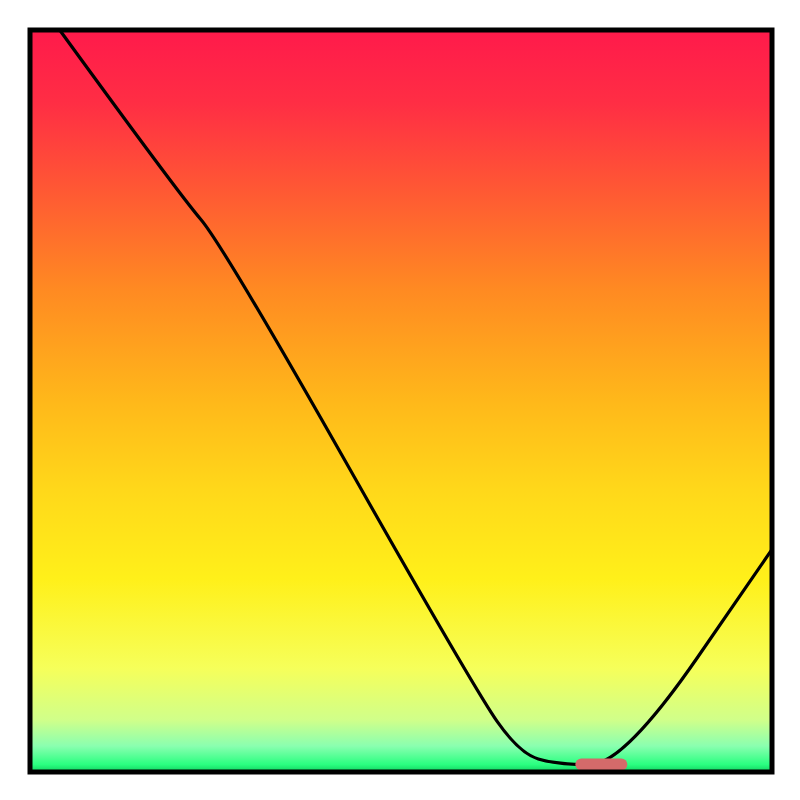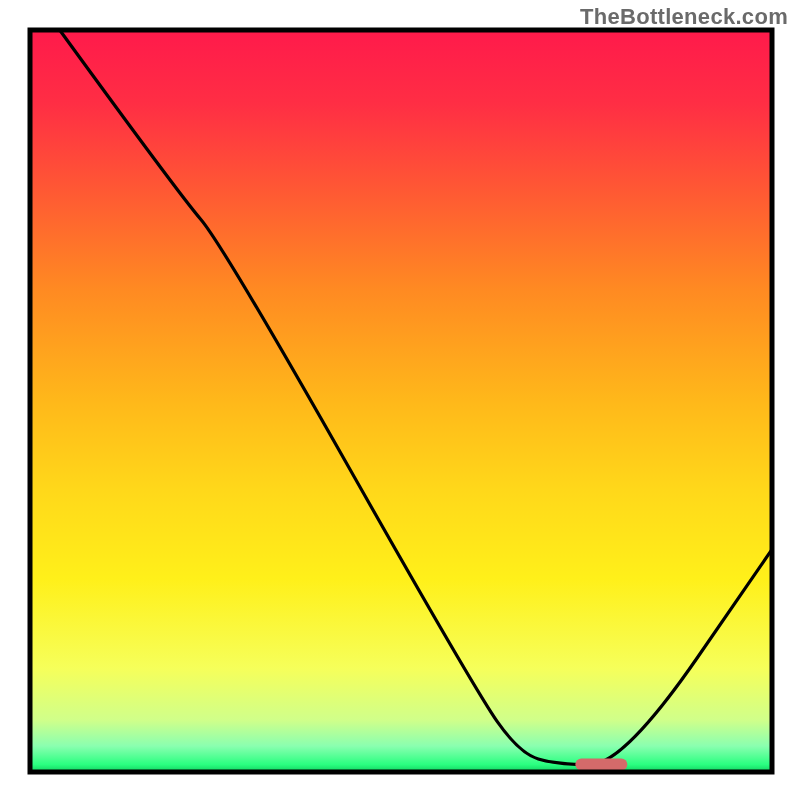--- a/index.html
+++ b/index.html
@@ -29,21 +29,20 @@
     left: 0;
     top: 0;
     width: 800px;
     height: 800px;
   }
 </style>
 </head>
 <body>
 
 <div class="container">
-  <div class="watermark">TheBottleneck.com</div>
 
   <svg class="chart" viewBox="0 0 800 800">
     <defs>
       <linearGradient id="heat" x1="0" y1="0" x2="0" y2="1">
           <stop offset="0%" stop-color="#ff1a4b"></stop>
           <stop offset="10%" stop-color="#ff2e44"></stop>
           <stop offset="22%" stop-color="#ff5a33"></stop>
           <stop offset="35%" stop-color="#ff8a22"></stop>
           <stop offset="50%" stop-color="#ffb81a"></stop>
           <stop offset="62%" stop-color="#ffd81a"></stop>

